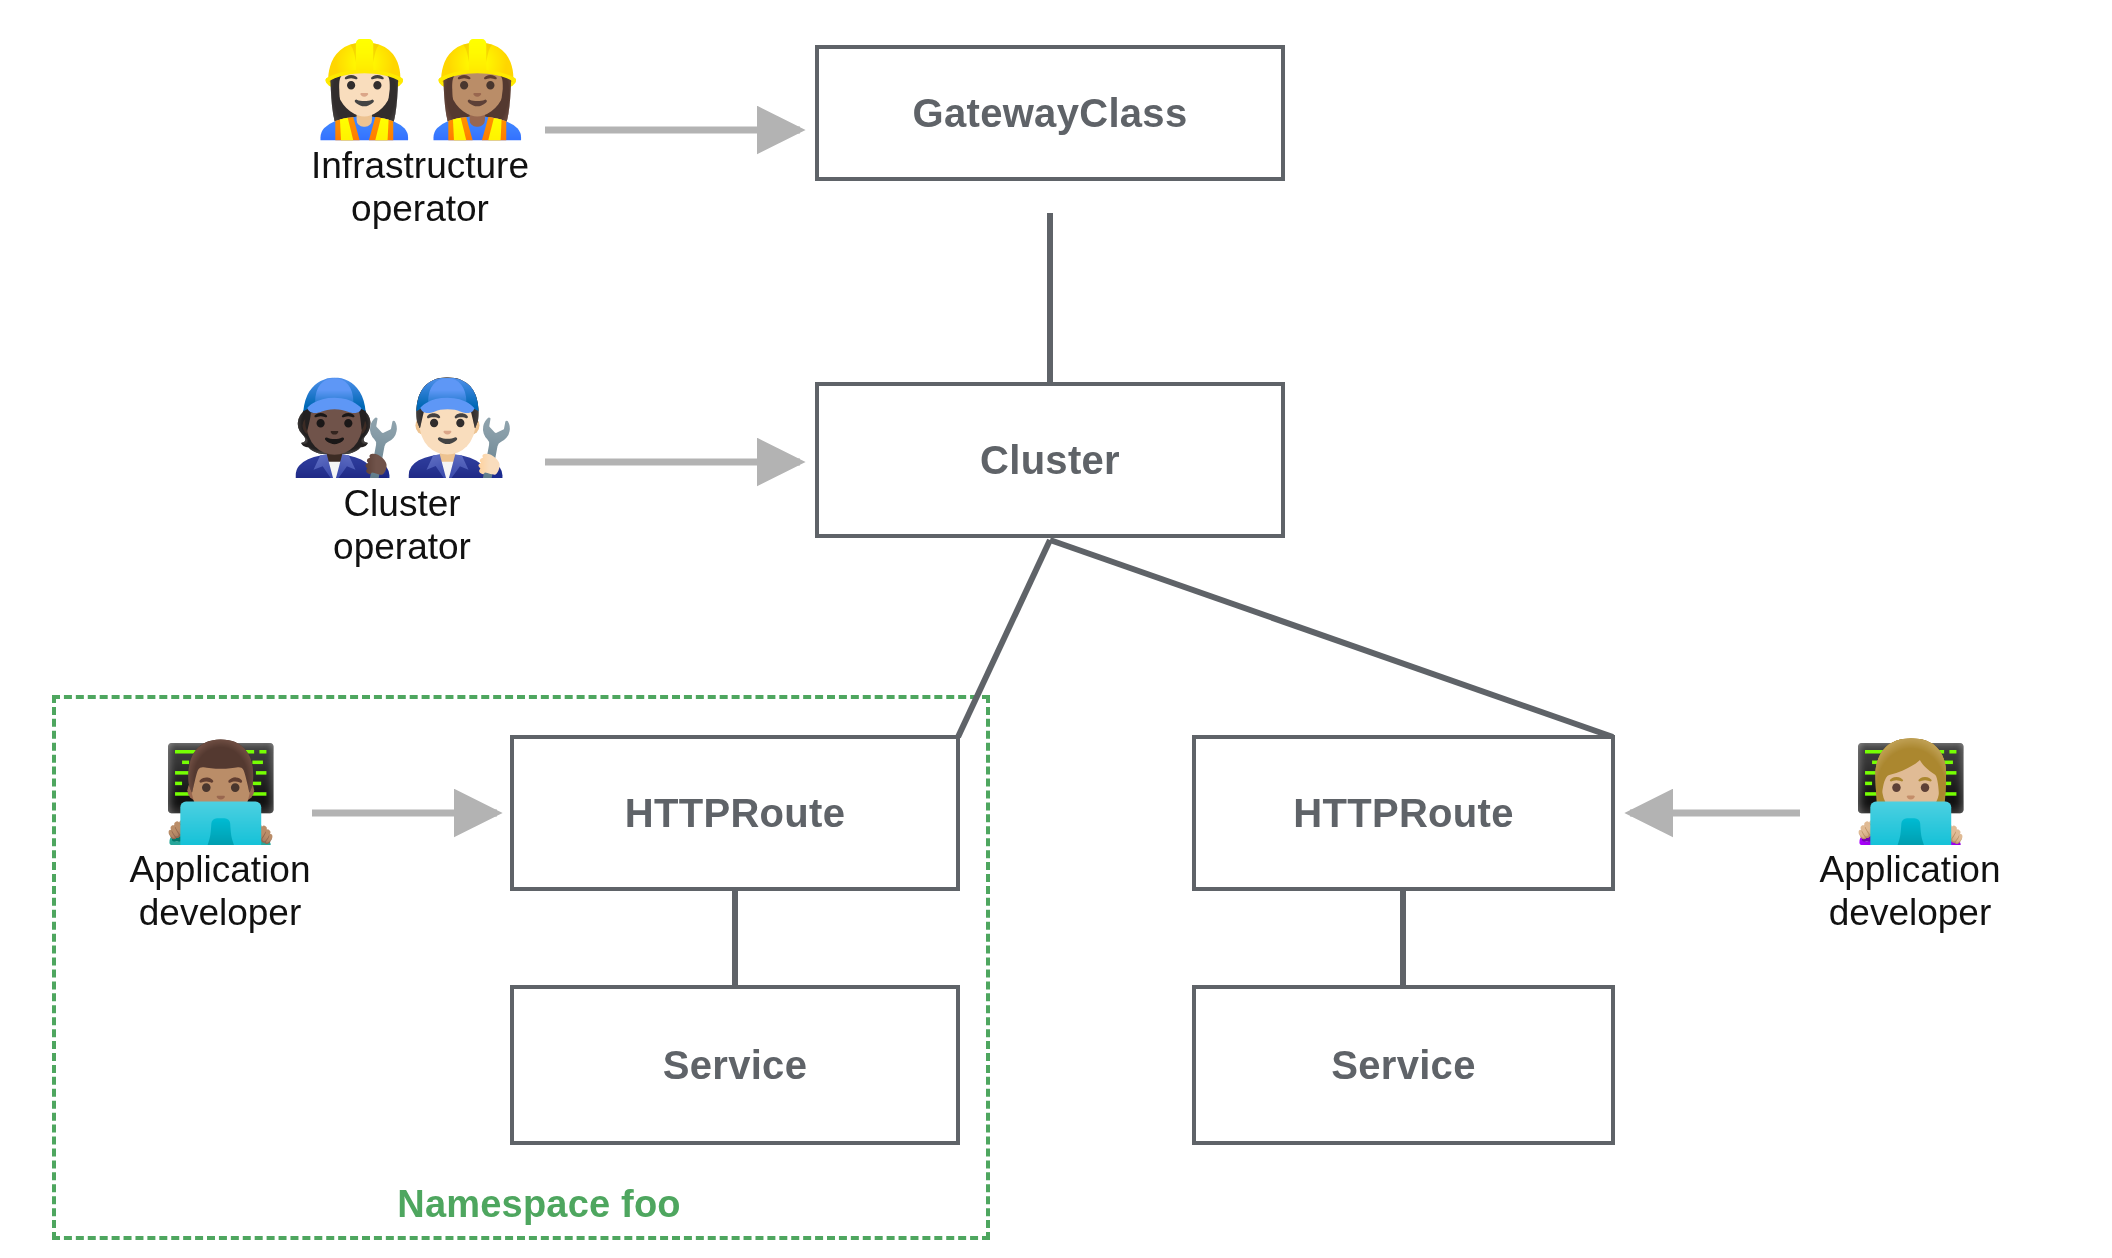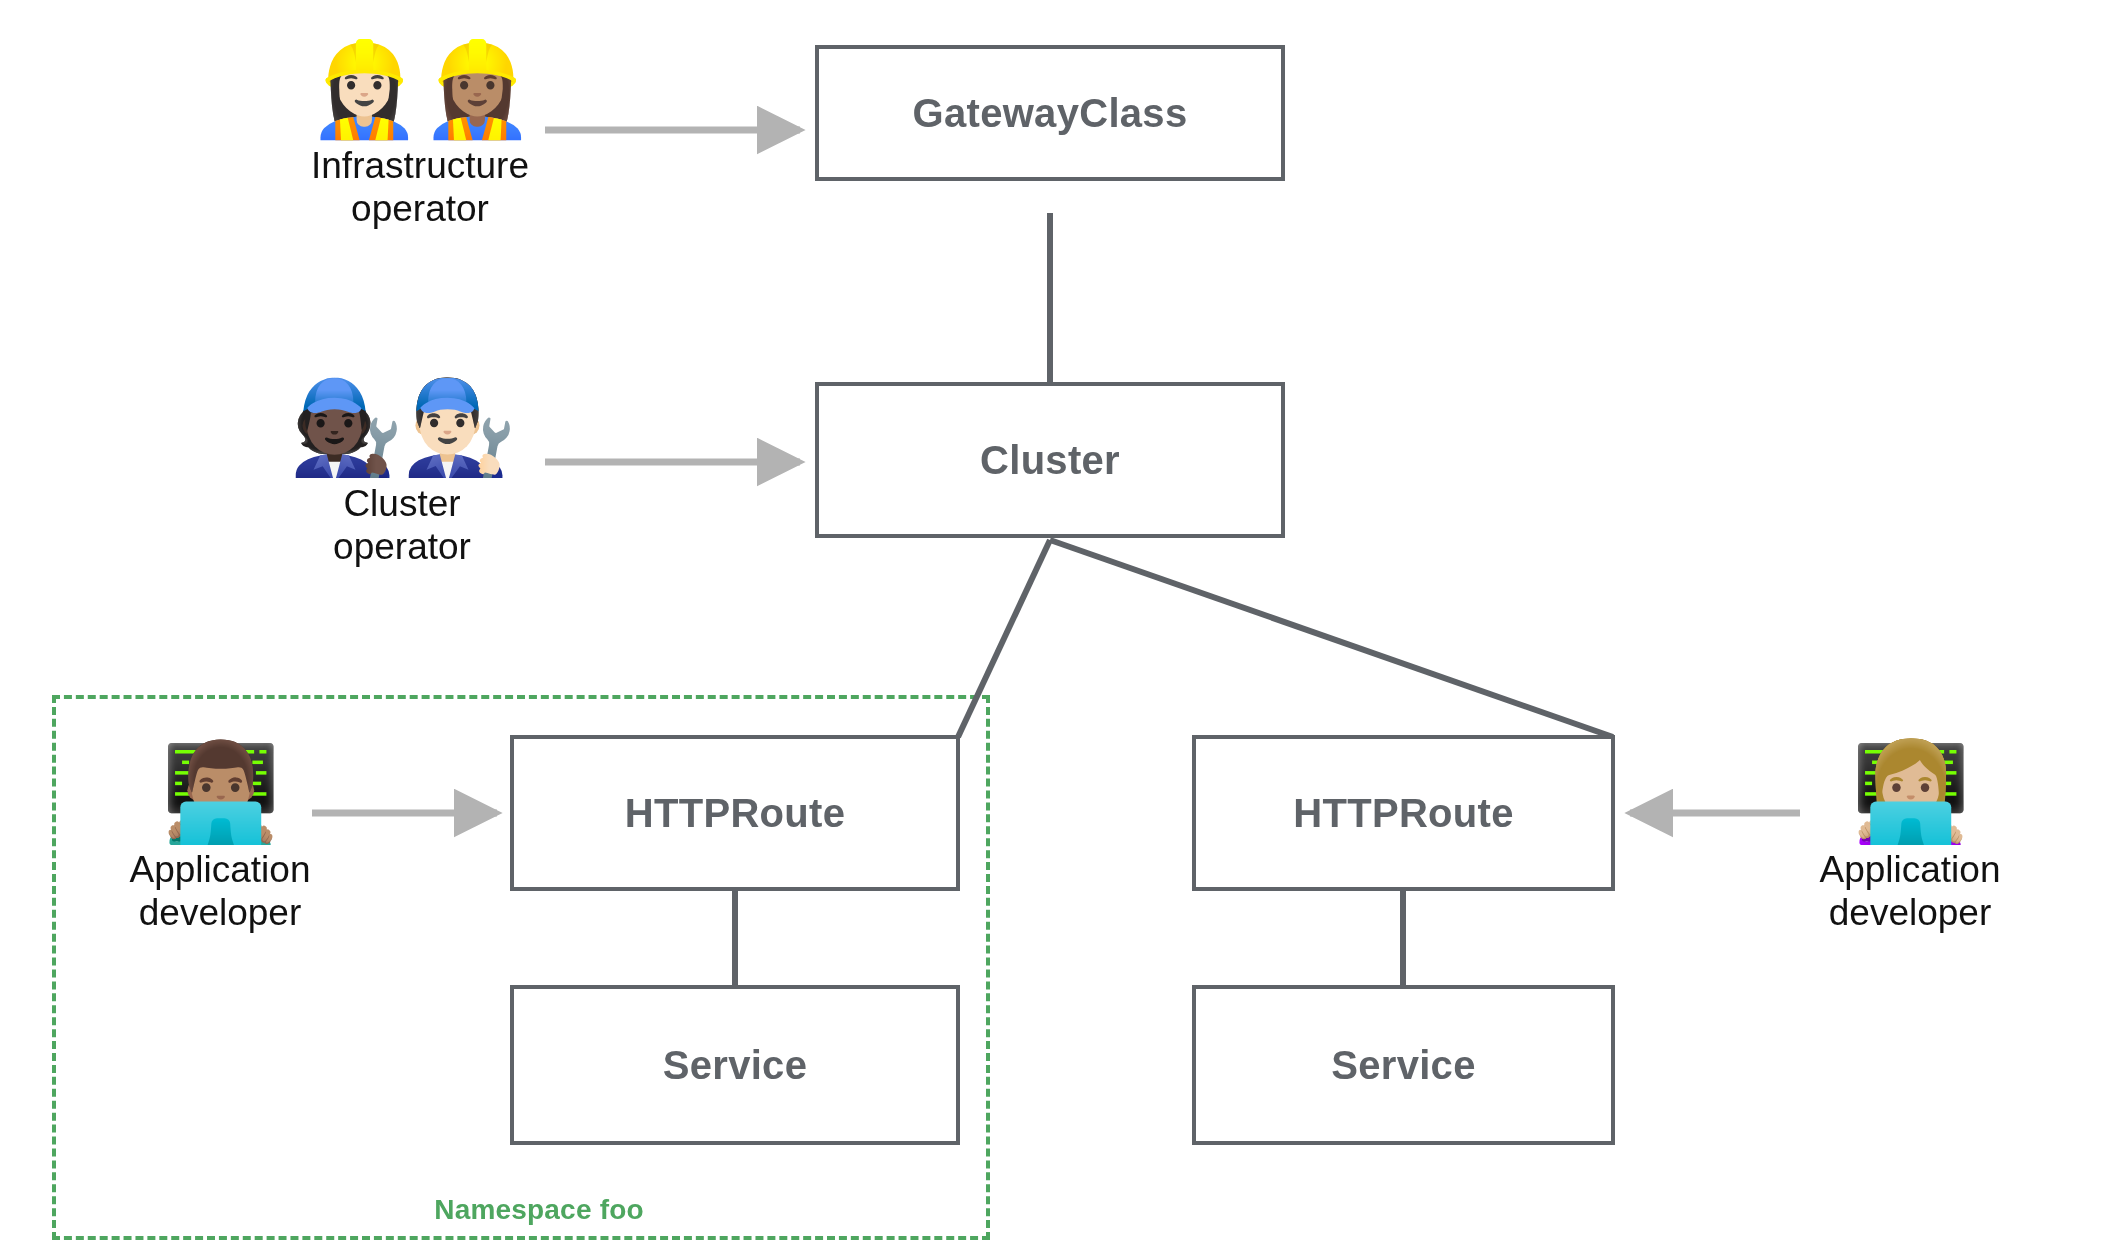--- a/index.html
+++ b/index.html
@@ -34,21 +34,21 @@
   .ns-bar {
     left: 1135px;
     top: 695px;
     width: 930px;
     height: 545px;
     border: 4px dashed #5b8def;
   }
   .ns-label {
     position: absolute;
     bottom: 10px;
-    font-size: 28px;
+    font-size: 38px;
     font-weight: 700;
     letter-spacing: 0.2px;
     white-space: nowrap;
   }
   .ns-foo .ns-label {
     color: #4ea65f;
     left: 50%;
     transform: translateX(-50%);
     margin-left: 18px;
   }

